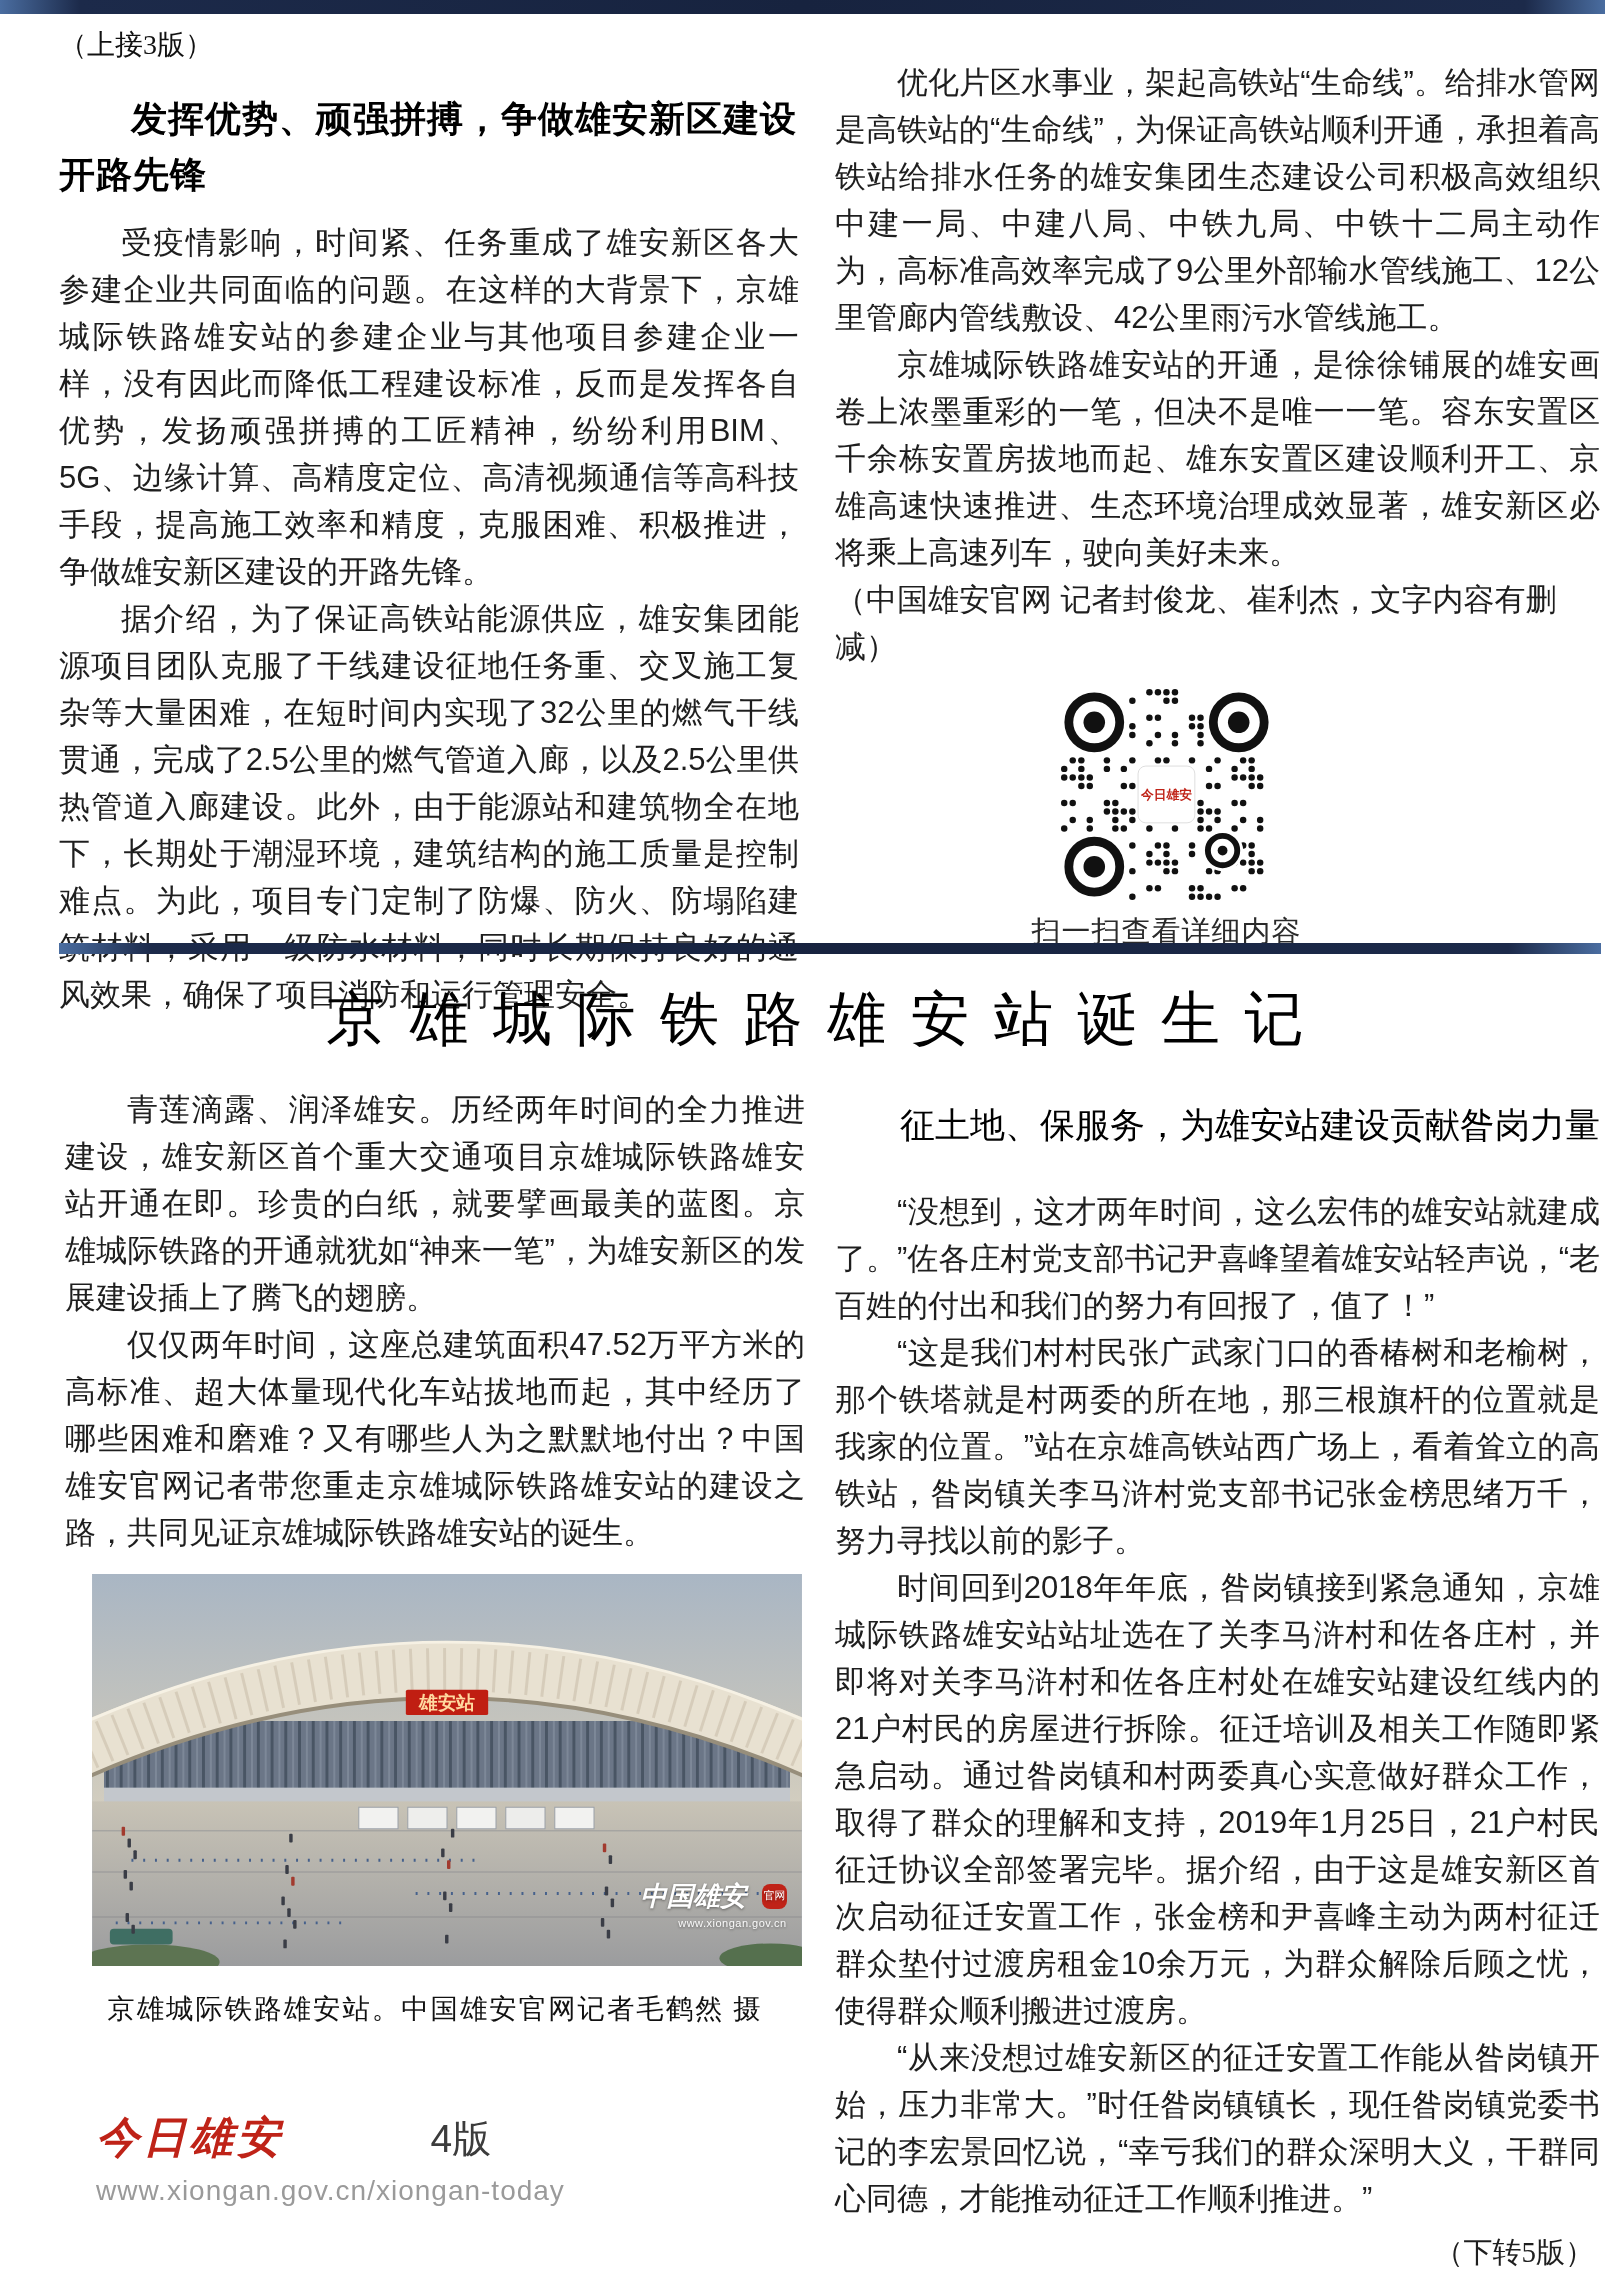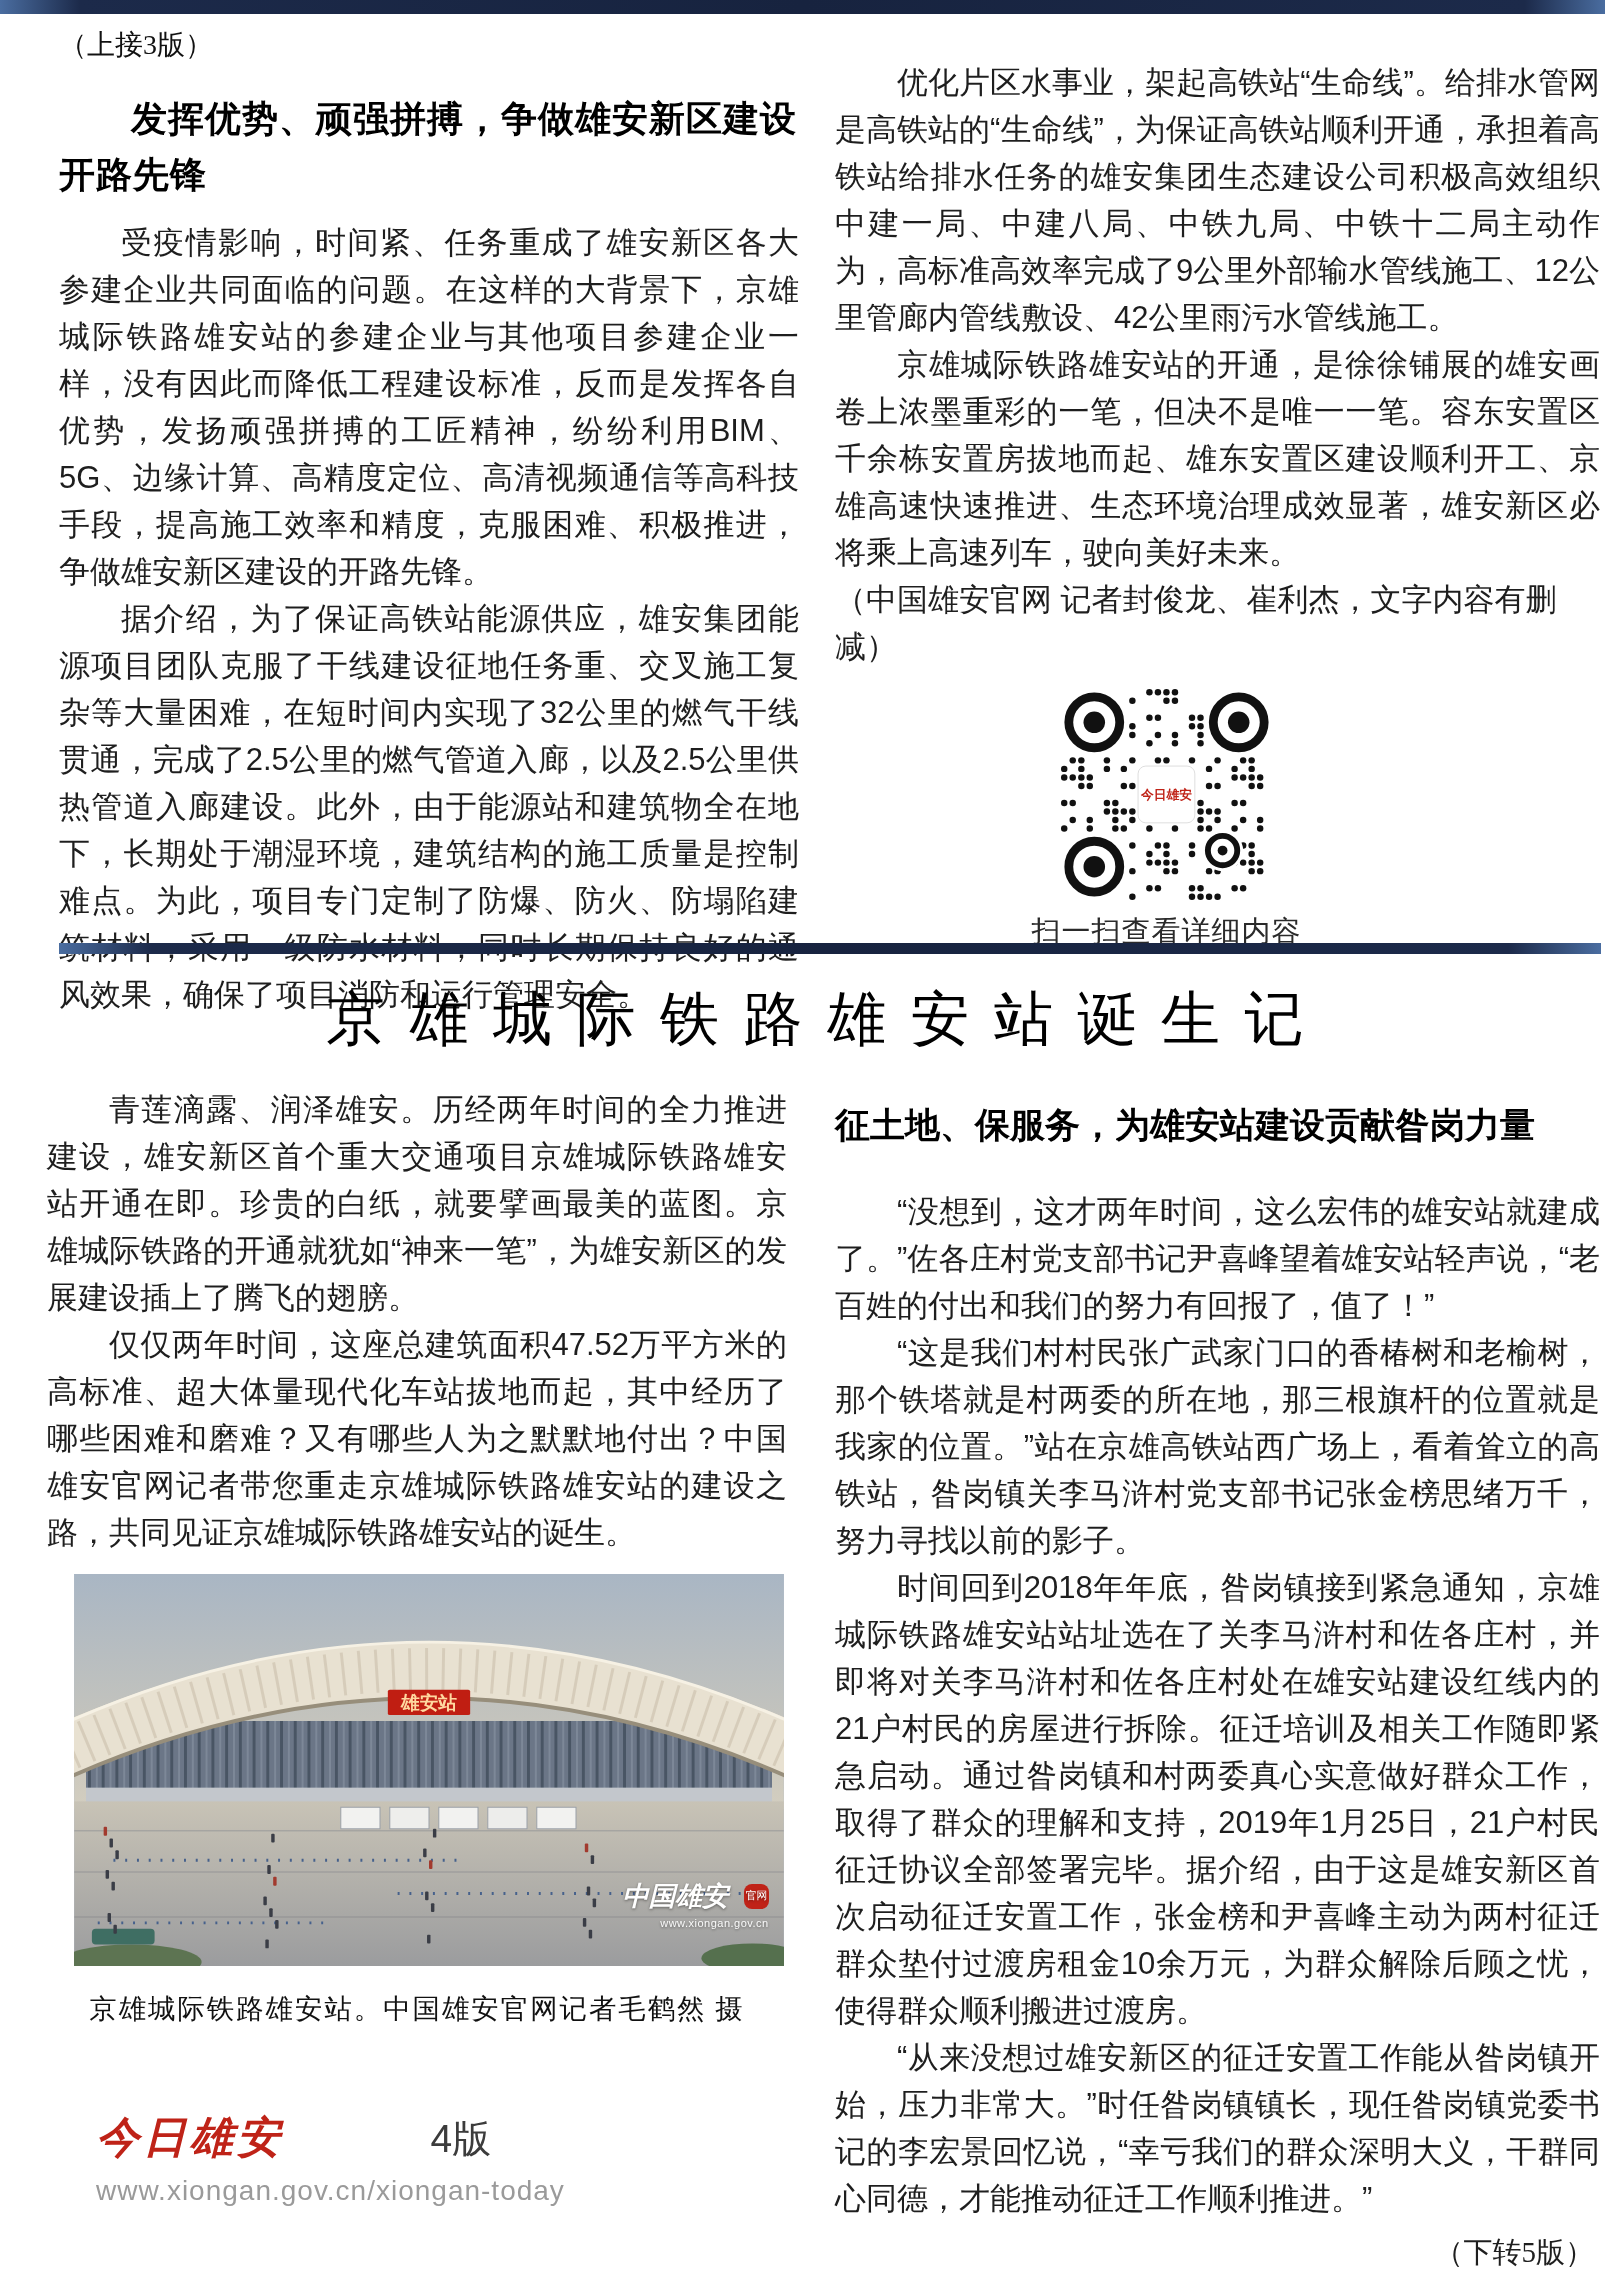--- a/index.html
+++ b/index.html
@@ -6,38 +6,38 @@
   .page{position:relative;width:1621px;height:2293px;background:#ffffff;overflow:hidden;
         font-family:"Liberation Sans",sans-serif;color:#1e1e1e;}
   .topbar{position:absolute;left:0;top:0;width:1605px;height:13.7px;
           background:linear-gradient(90deg,#4a6da0 0%,#1c2a4a 5%,#17233f 50%,#1c2a4a 95%,#4a6da0 100%);}
   .divider{position:absolute;left:59px;top:943px;width:1542px;height:10.8px;
           background:linear-gradient(90deg,#4a6da0 0%,#1c2a4a 6%,#17233f 50%,#1c2a4a 94%,#4a6da0 100%);}
 
   .col{position:absolute;}
   .a1-left{left:59px;top:25.5px;width:740px;}
   .a1-right{left:835px;top:59px;width:765px;}
-  .a2-left{left:47px;top:1086px;width:740px;}
+  .a2-left{left:65px;top:1086px;width:740px;}
   .a2-right{left:835px;top:1086px;width:765px;}
 
   .kicker{font-family:"Liberation Serif","DejaVu Serif",serif;font-size:28px;color:#111;}
   .a1-headline{font-size:36px;font-weight:bold;line-height:56px;margin:27.4px 0 15.7px 0;
                text-indent:2em;letter-spacing:1px;color:#000;}
   p.body{margin:0;font-size:31px;line-height:47px;text-indent:2em;text-align:justify;}
   p.credit{margin:0;font-size:31px;line-height:47px;text-indent:0;}
 
   .qr-area{margin-top:17.6px;display:flex;flex-direction:column;align-items:center;transform:translateX(-51px);}
   .qr-box{width:213px;height:213px;background:#fff;}
   .qr-caption{font-size:29px;color:#2a2a2a;margin-top:11.8px;letter-spacing:1px;}
 
   .a2-headline{position:absolute;left:0;top:980px;width:1621px;text-align:center;
                font-family:"Liberation Serif","DejaVu Serif",serif;font-weight:500;
                font-size:59px;letter-spacing:24.5px;padding-left:33px;box-sizing:border-box;color:#000;}
 
-  .a2-subhead{font-size:35px;font-weight:bold;text-align:left;margin:15.7px 0 39px 0;color:#000;}
+  .a2-subhead{font-size:35px;font-weight:normal;text-align:right;margin:15.7px 0 39px 0;color:#000;}
   .turn-note{font-family:"Liberation Serif","DejaVu Serif",serif;font-size:29px;text-align:right;
              margin-top:11.8px;padding-right:5.9px;}
 
   .photo{position:relative;width:710px;height:392px;margin:17.6px 0 0 27.4px;overflow:hidden;background:#b7c0cb;}
   .photo svg{display:block;}
   .wm{position:absolute;right:15.7px;bottom:37px;text-align:right;color:#fff;
       text-shadow:0 1px 2.9px rgba(0,0,0,.45);line-height:1;}
   .wm-row{display:flex;align-items:center;justify-content:flex-end;gap:16px;margin-top:8px;}
   .wm-title{font-family:"Liberation Serif","DejaVu Serif",serif;font-weight:bold;font-size:26.5px;font-style:italic;}
   .wm-seal{width:24.5px;height:24.5px;background:#c02318;color:#fff;font-size:10.8px;line-height:11.8px;

